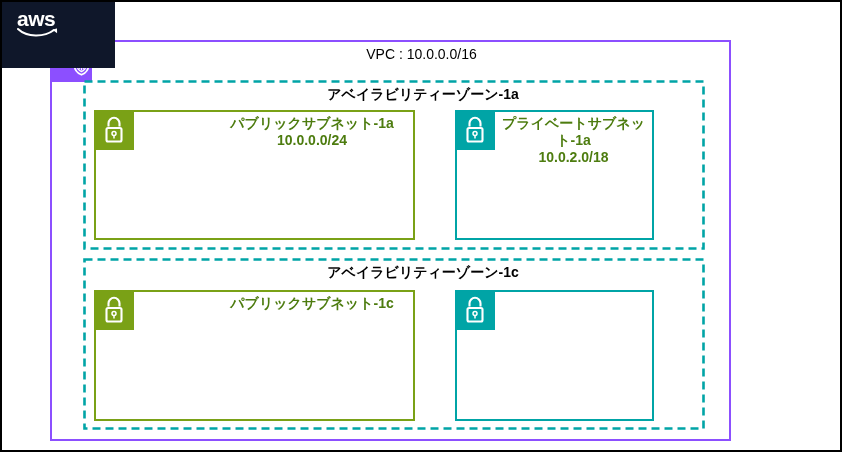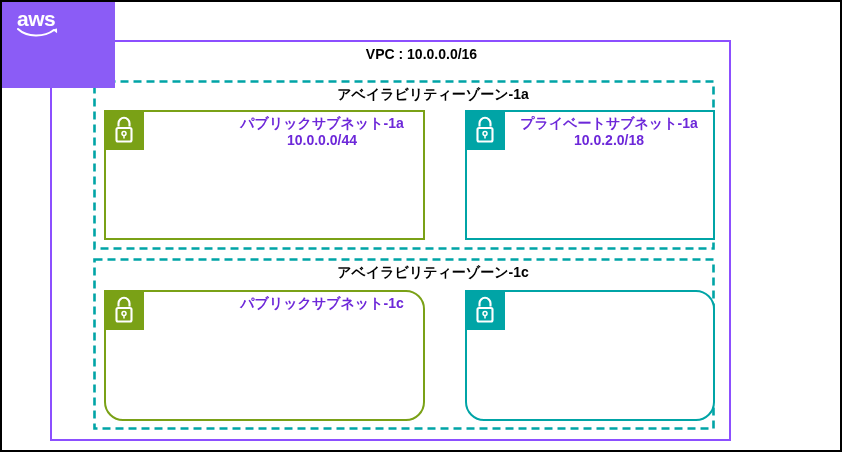--- a/index.html
+++ b/index.html
@@ -7,69 +7,69 @@
     position:relative;
     width:842px;height:452px;
     box-sizing:border-box;
     border:2px solid #000;
     background:#fff;
     font-family:"Liberation Sans", sans-serif;
     overflow:hidden;
   }
   
   .aws-badge{
-    position:absolute;left:-2px;top:-2px;width:115px;height:88px;
-    background:#8b5cf6;z-index:5;
+    position:absolute;left:-2px;top:-2px;width:115px;height:68px;
+    background:#0f172a;z-index:5;
   }
   .aws-text{
     position:absolute;left:17px;top:7px;
     color:#fff;font-size:21px;font-weight:bold;letter-spacing:-0.5px;
   }
   .aws-smile{position:absolute;left:17px;top:27px;}
   
   .vpc{
     position:absolute;left:48px;top:38px;width:681px;height:401px;
     box-sizing:border-box;border:2px solid #8C4FFF;background:#fff;
   }
   .vpc-icon{
     position:absolute;left:-2px;top:-2px;width:42px;height:42px;
     background:#8C4FFF;
   }
   .vpc-label{
     position:absolute;top:4px;left:0;right:0;
     padding-left:62px;text-align:center;
-    font-size:14px;font-weight:bold;color:#000;
+    font-size:14px;font-weight:normal;color:#000;
   }
   
-  .az{position:absolute;left:41px;width:622px;}
+  .az{position:absolute;left:31px;width:622px;}
   .az-1a{top:38px;height:170px;}
   .az-1c{top:216px;height:172px;}
   .az-border{position:absolute;left:0;top:0;}
   .az-label{
     position:absolute;top:6px;left:0;right:0;
     padding-left:58px;text-align:center;
     font-size:14px;font-weight:bold;color:#000;
   }
   
   .subnet{
     position:absolute;box-sizing:border-box;background:#fff;
     border:2px solid;
   }
   .subnet.public{border-color:#7AA116;left:11px;width:321px;}
-  .subnet.private{border-color:#00A4A6;left:372px;width:250px;}
+  .subnet.private{border-color:#00A4A6;left:372px;width:199px;}
   .row1 .subnet{top:30px;height:130px;}
-  .row2 .subnet{top:32px;height:131px;border-radius:19px;}
+  .row2 .subnet{top:32px;height:131px;}
   .subnet-icon{
     position:absolute;left:-2px;top:-2px;width:40px;height:40px;
   }
   .subnet-icon.public-bg{background:#7AA116;}
   .subnet-icon.private-bg{background:#00A4A6;}
   .subnet-label{
     position:absolute;top:3px;left:0;right:0;text-align:center;
-    font-size:14px;font-weight:bold;color:#6d28d9;line-height:17px;
+    font-size:14px;font-weight:bold;color:#4d7c0f;line-height:17px;
   }
   .subnet.public .subnet-label{padding-left:115px;}
   .subnet.private .subnet-label{padding-left:38px;}
 </style>
 </head>
 <body>
 
 <div class="canvas">
 
   <div class="aws-badge">
@@ -103,21 +103,21 @@
         <div class="subnet-icon public-bg">
           <svg width="40" height="40" viewBox="0 0 40 40">
             <path d="M14.5 16.5 v-3.2 a5.5 5.5 0 0 1 11 0 v3.2" fill="none" stroke="#ffffff" stroke-width="2.1"></path>
             <rect x="12.5" y="18" width="15" height="13.5" rx="1.5" fill="none" stroke="#ffffff" stroke-width="2.1"></rect>
             <circle cx="20" cy="23.6" r="2" fill="none" stroke="#ffffff" stroke-width="1.5"></circle>
             <line x1="20" y1="25.6" x2="20" y2="28.6" stroke="#ffffff" stroke-width="1.5"></line>
           </svg>
         </div>
         <div class="subnet-label">
           <div>パブリックサブネット-1a</div>
-          <div>10.0.0.0/44</div>
+          <div>10.0.0.0/24</div>
         </div>
       </div>
 
       <div class="subnet private">
         <div class="subnet-icon private-bg">
           <svg width="40" height="40" viewBox="0 0 40 40">
             <path d="M14.5 16.5 v-3.2 a5.5 5.5 0 0 1 11 0 v3.2" fill="none" stroke="#ffffff" stroke-width="2.1"></path>
             <rect x="12.5" y="18" width="15" height="13.5" rx="1.5" fill="none" stroke="#ffffff" stroke-width="2.1"></rect>
             <circle cx="20" cy="23.6" r="2" fill="none" stroke="#ffffff" stroke-width="1.5"></circle>
             <line x1="20" y1="25.6" x2="20" y2="28.6" stroke="#ffffff" stroke-width="1.5"></line>

